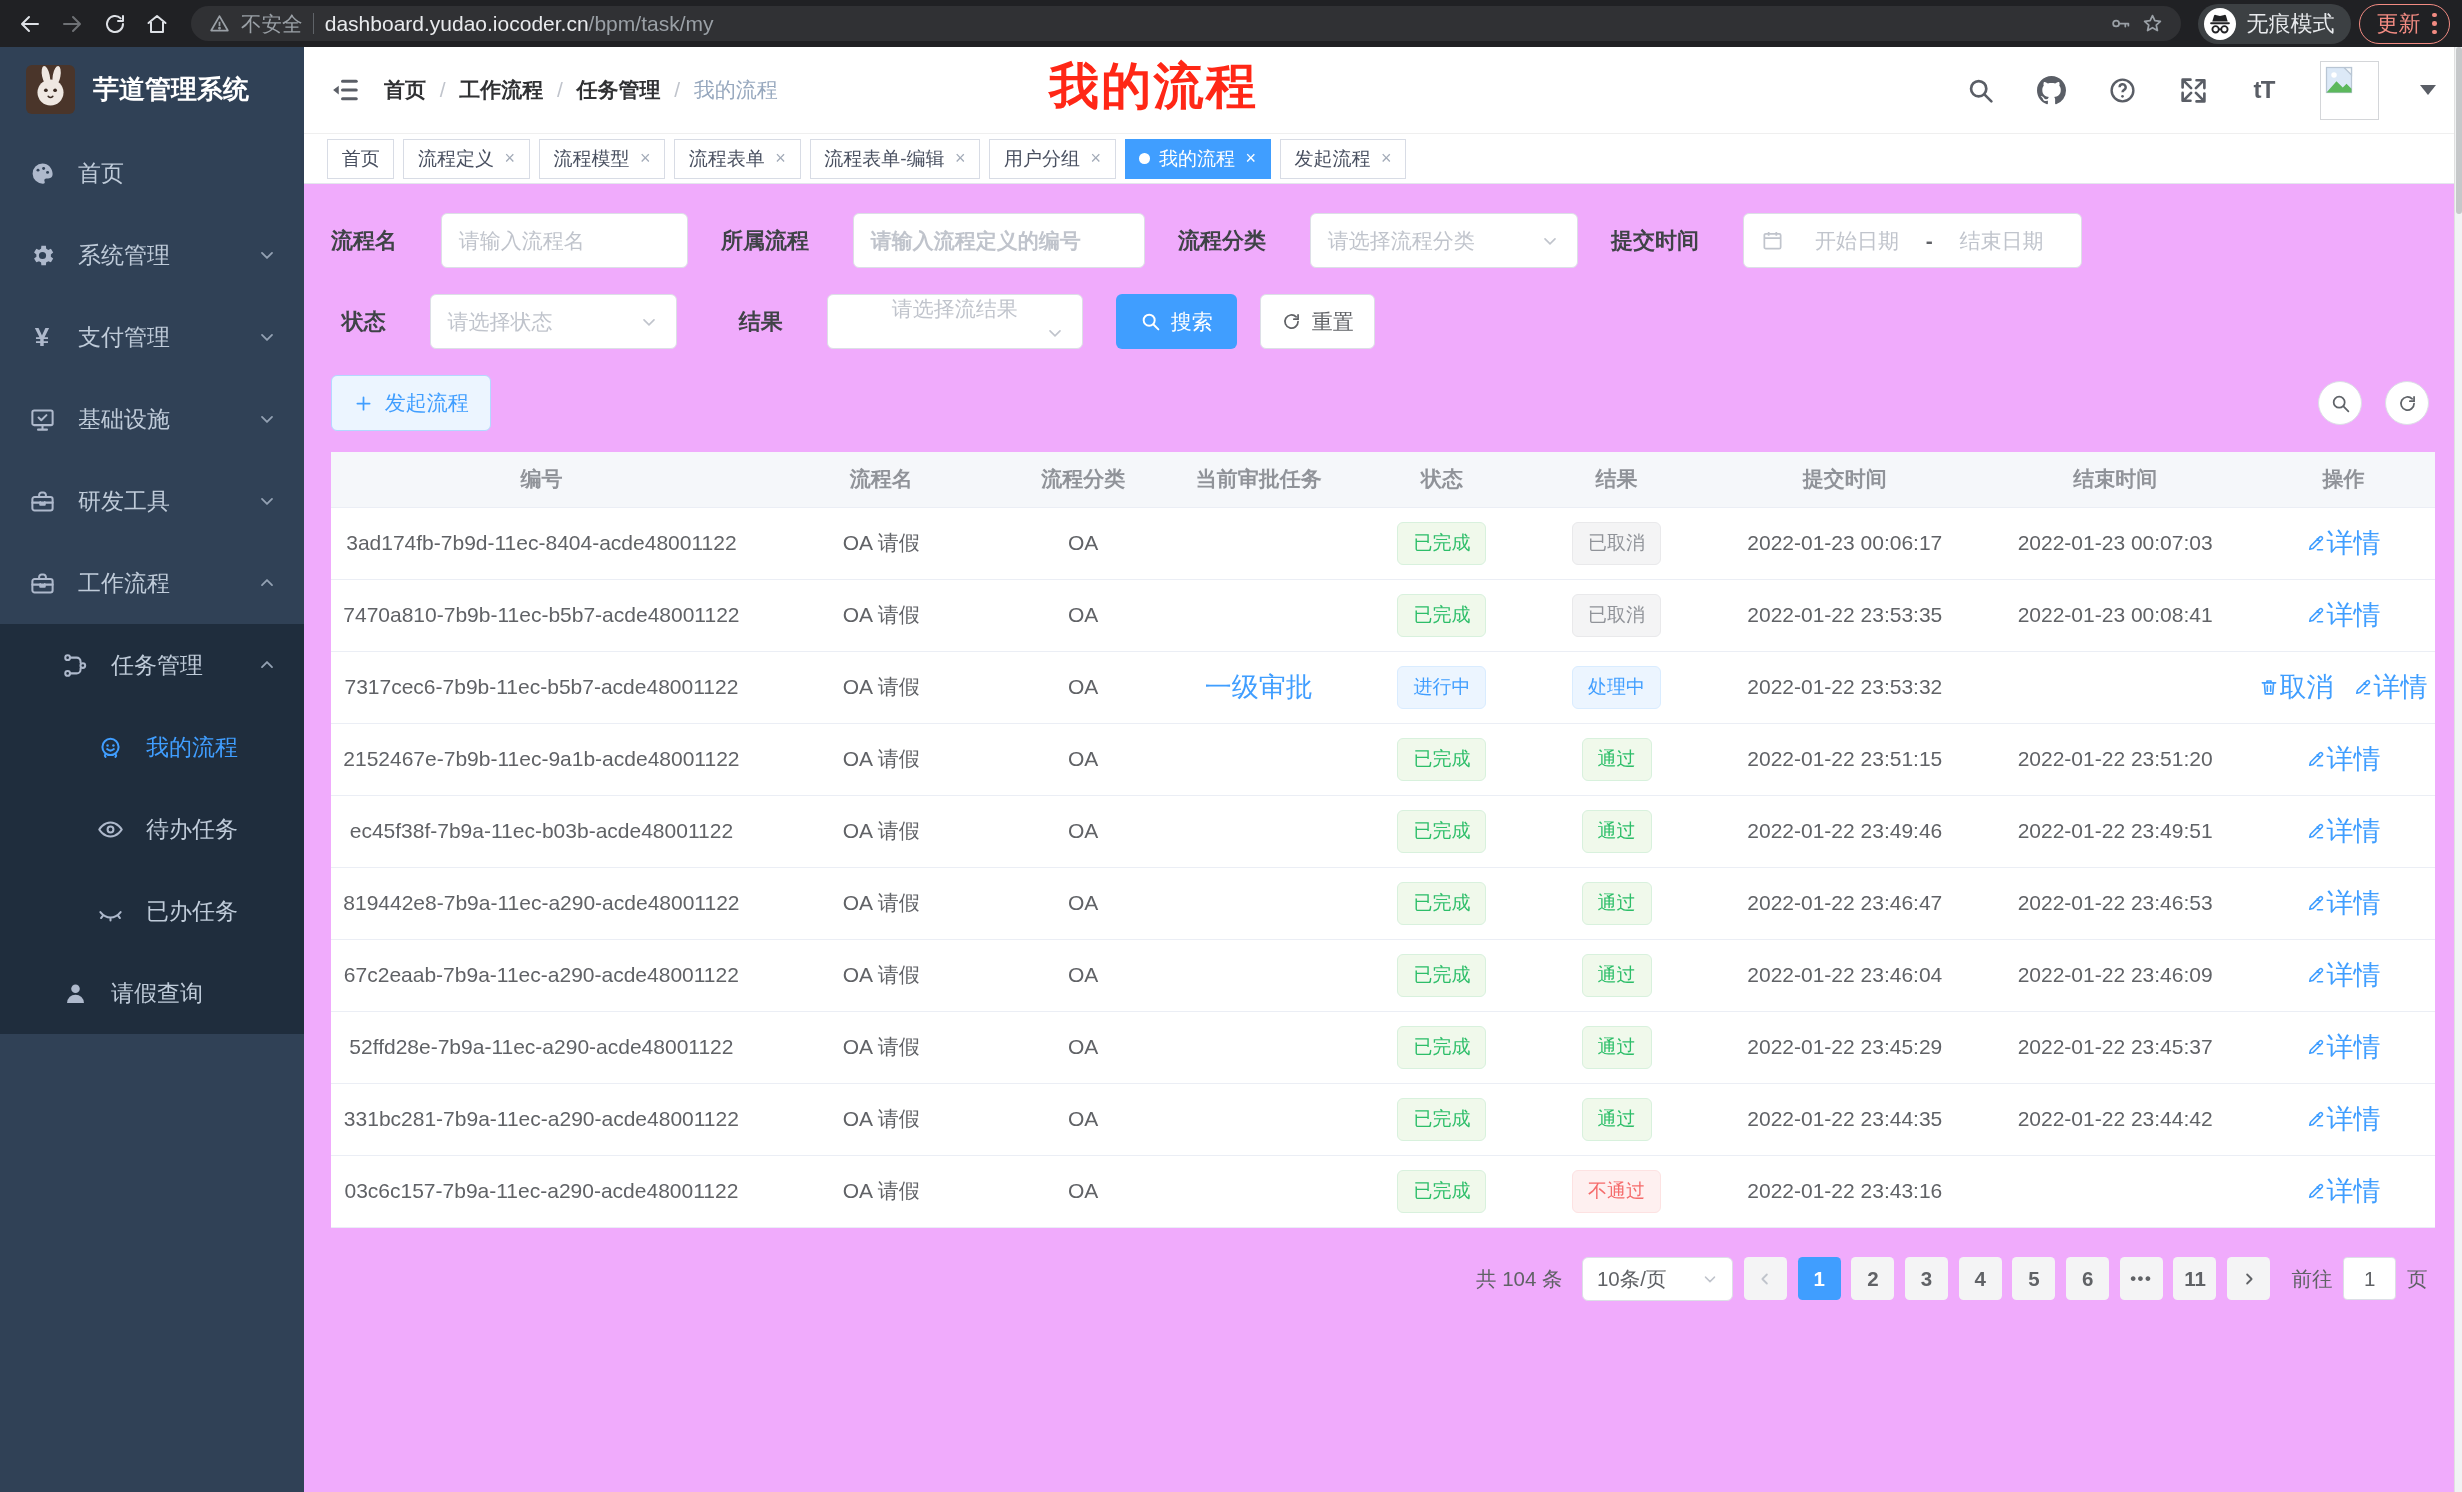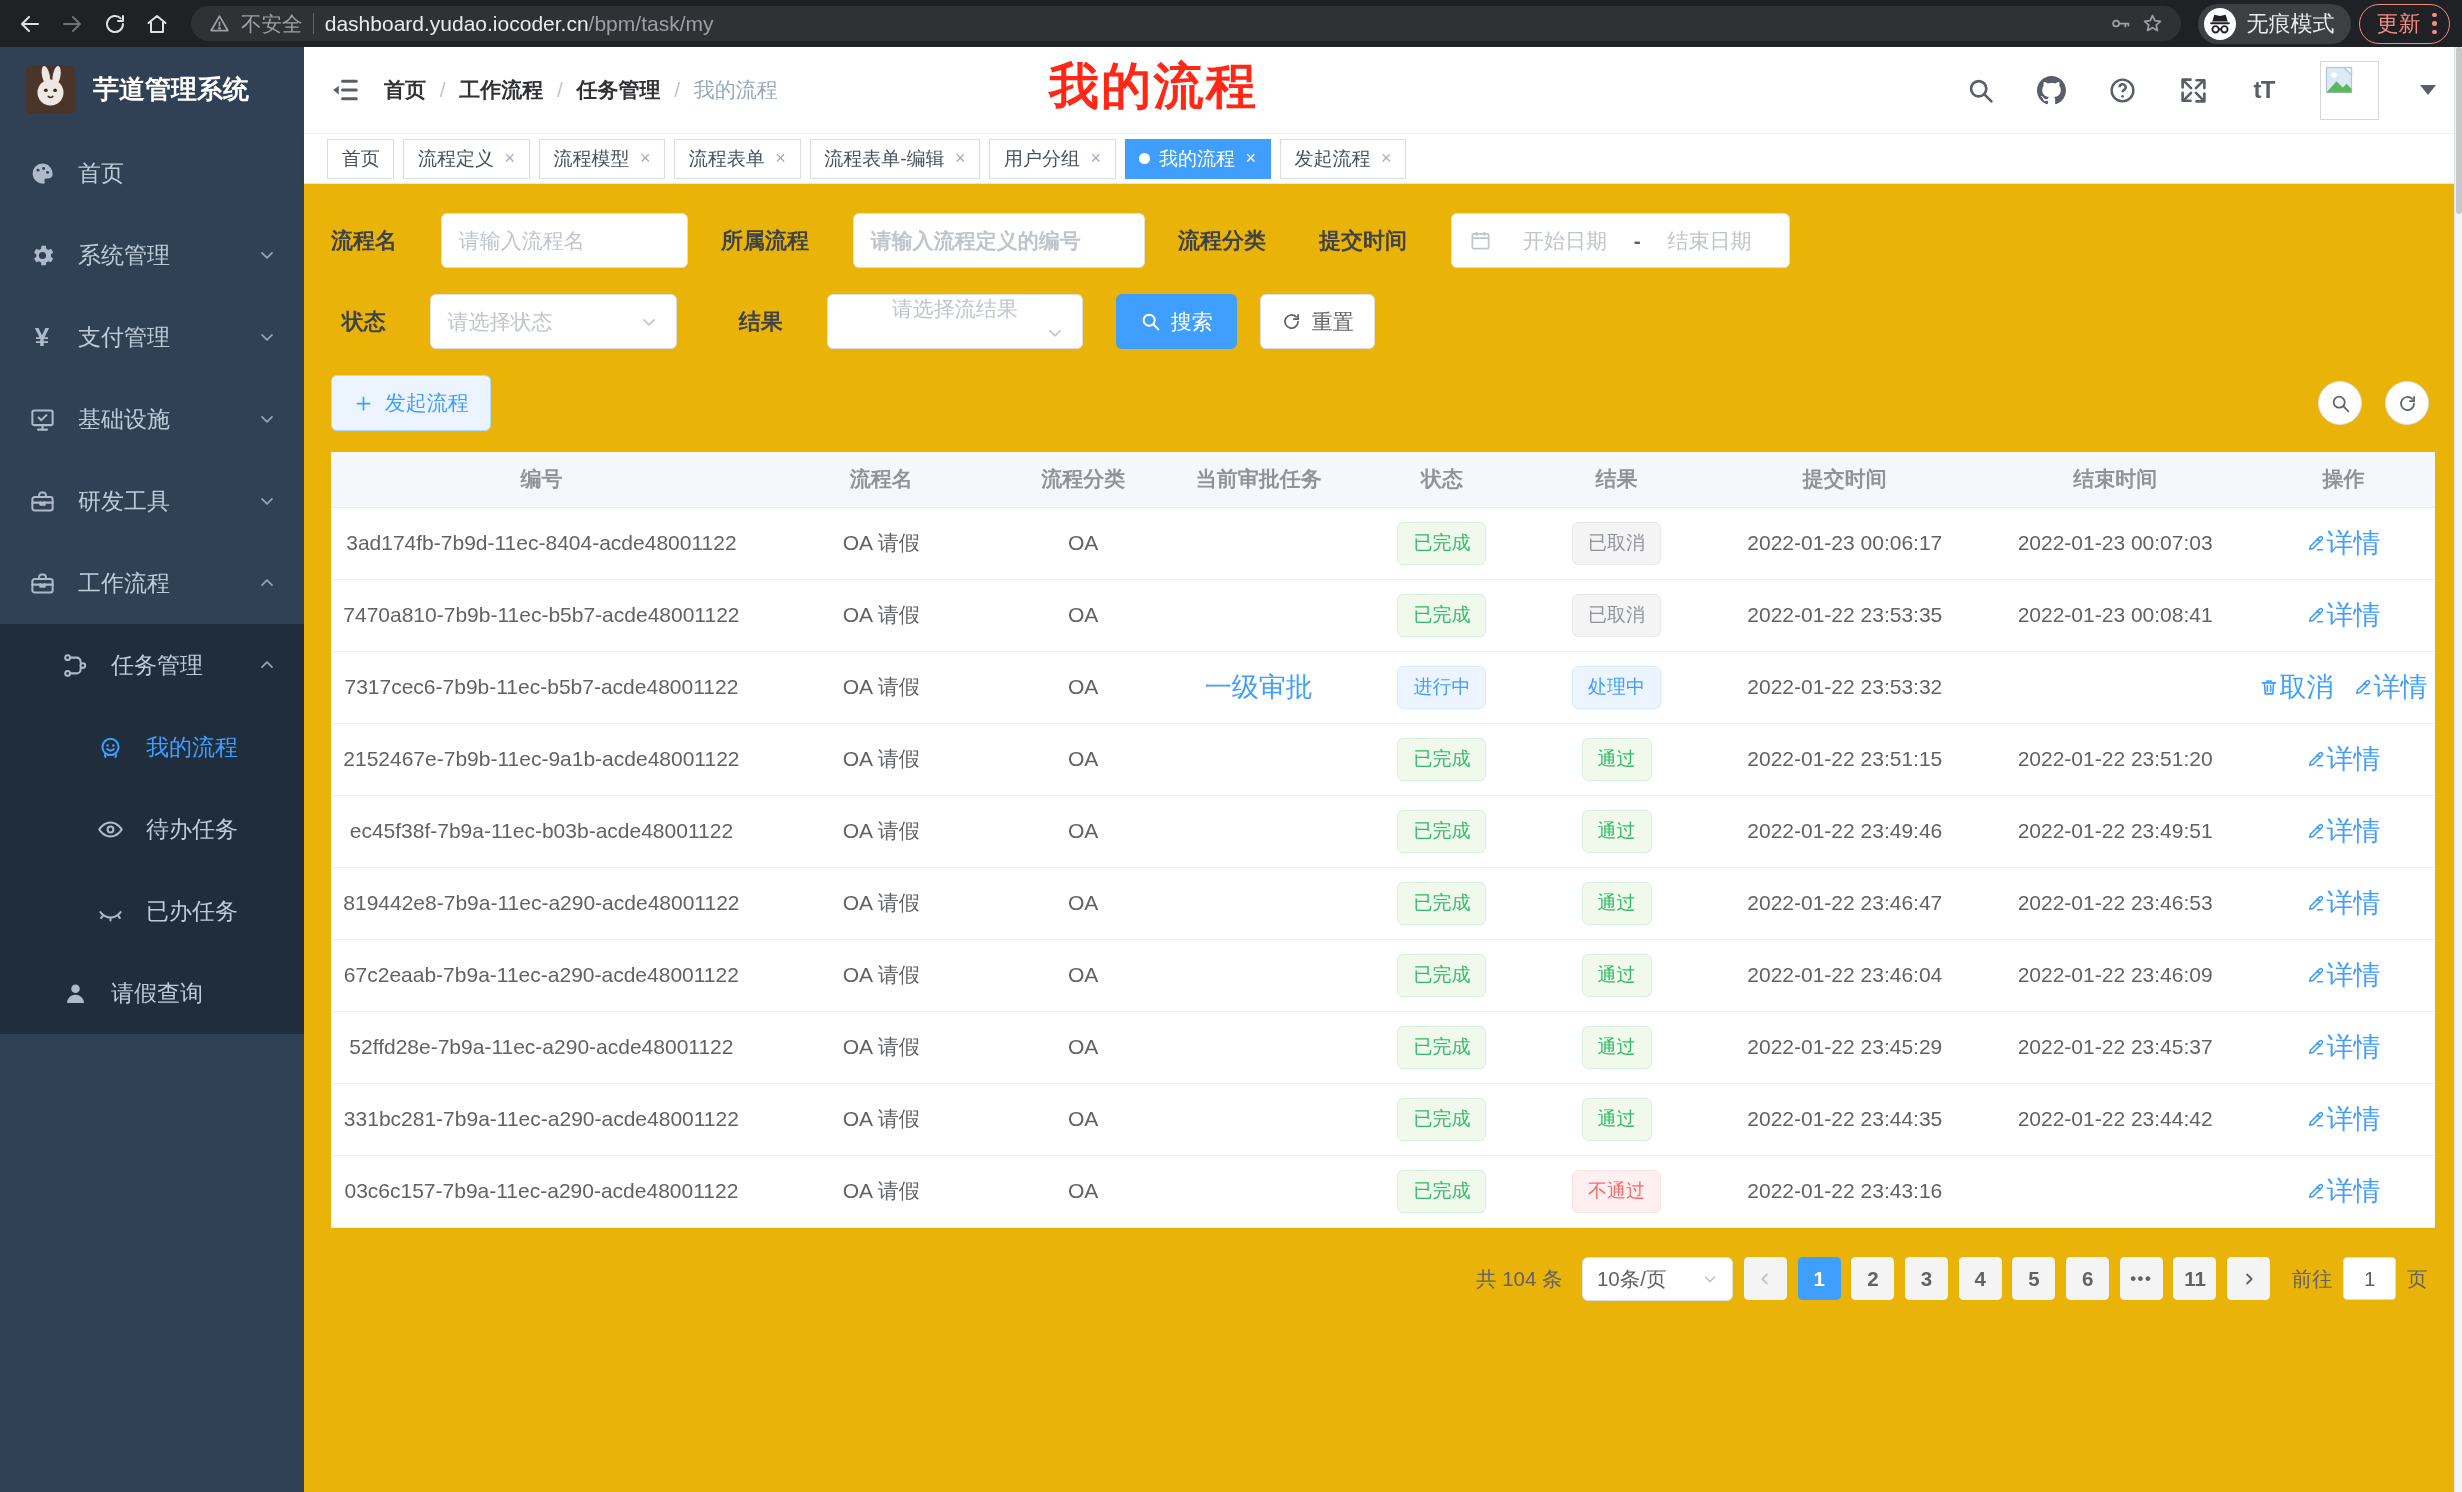--- a/index.html
+++ b/index.html
@@ -63,21 +63,21 @@
 
   
   .tabs { height:50px; display:flex; align-items:center; gap:9px; padding:0 23px; border-bottom:0.8px solid #e4e7ed; box-shadow:0 1.5px 4.6px rgba(0,0,0,.05); background:#fff; }
   .tab { height:40px; display:flex; align-items:center; gap:9px; padding:0 13.7px; border:0.8px solid #d8dce5; background:#fff; color:#495060; font-size:19px; cursor:pointer; white-space:nowrap; }
   .tab .tab-close { font-size:18px; color:#a3abb8; margin-left:1.5px; }
   .tab.active { background:#409eff; border-color:#409eff; color:#fff; }
   .tab.active .tab-close { color:#fff; }
   .tab-dot { width:10.7px; height:10.7px; border-radius:50%; background:#fff; flex-shrink:0; }
 
   
-  .content { flex:1; padding:29px 27px 0; background:#eab308; min-width:0; }
+  .content { flex:1; padding:29px 27px 0; background:#f0abfc; min-width:0; }
   .filter-row { display:flex; align-items:center; margin-bottom:26px; }
   .fgroup { display:flex; align-items:center; margin-right:33px; }
   .flabel { font-size:22px; font-weight:700; color:#3f4347; margin-right:20px; white-space:nowrap; }
   .fbox { height:55px; border:0.8px solid #dcdfe6; border-radius:6px; background:#fff; display:flex; align-items:center; padding:0 16.7px; font-size:21px; color:#c0c4cc; cursor:text;margin-left:24px; }
   .fbox .caret-ic { margin-left:auto; display:flex; color:#c0c4cc; }
   .fbox .caret-ic svg { width:20px; height:20px; }
   .fbox.sel { cursor:pointer; }
   .fdate { display:flex; align-items:center; gap:6px; cursor:pointer; }
   .fdate .cal-ic { display:flex; color:#c0c4cc; margin-right:4.6px; }
   .fdate .cal-ic svg { width:23px; height:23px; }
@@ -452,20 +452,28 @@
               </div>
           </div>
           <div class="fgroup">
             <span class="flabel">所属流程</span>
             <div class="fbox w-parent">
                 <span>请输入流程定义的编号</span>
               </div>
           </div>
           <div class="fgroup">
             <span class="flabel">流程分类</span>
+            <div class="fbox sel w-cat">
+              <span>请选择流程分类</span>
+              <span class="caret-ic">
+                  <svg viewBox="0 0 24 24" fill="none" stroke="currentColor" stroke-width="2" stroke-linecap="round">
+                    <path d="M6 9.5l6 6 6-6"></path>
+                  </svg>
+                </span>
+            </div>
           </div>
           <div class="fgroup" style="margin-right:0;">
             <span class="flabel">提交时间</span>
             <div class="fbox fdate w-date">
               <span class="cal-ic">
                   <svg viewBox="0 0 24 24" fill="none" stroke="currentColor" stroke-width="1.8">
                     <rect x="3.5" y="5" width="17" height="15.5" rx="1.5"></rect>
                     <path d="M3.5 9.6h17M8 3v4M16 3v4"></path>
                   </svg>
                 </span>

